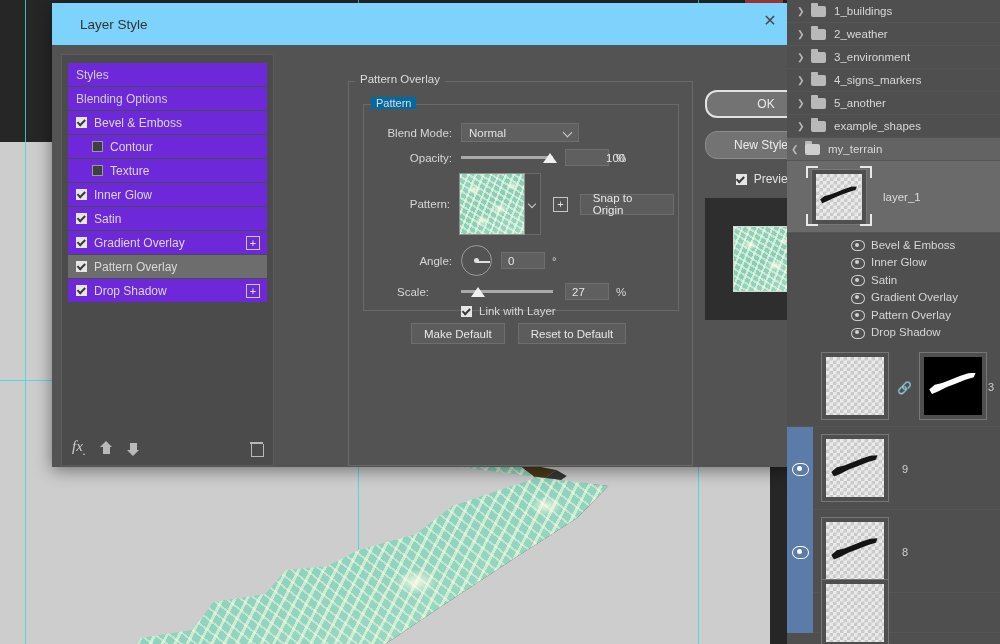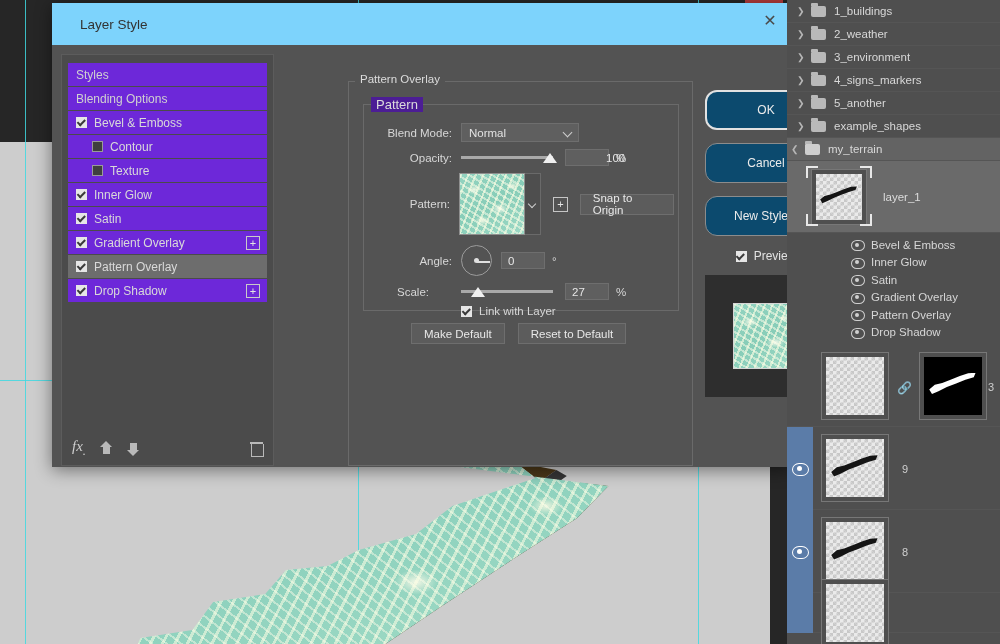--- a/index.html
+++ b/index.html
@@ -88,22 +88,22 @@
                   border:1.5px solid #b9b9b9; border-top:none; }
   .trash:after { content:""; position:absolute; left:0; top:1px; width:13px; height:2px; background:#b9b9b9; }
 
   
   .center-col { position:absolute; left:296px; top:36px; width:345px; height:385px;
                 border:1px solid #6a6a6a; }
   .grp-title { position:absolute; left:6px; top:-9px; background:#535353;
                padding:0 5px; color:#dcdcdc; font-size:11.5px; }
   .inner-group { position:absolute; left:14px; top:22px; width:316px; height:207px;
                  border:1px solid #6a6a6a; }
-  .inner-title { position:absolute; left:7px; top:-8px; background:#4c1d95;
-                 padding:0 5px; color:#dcdcdc; font-size:13px; }
+  .inner-title { position:absolute; left:7px; top:-8px; background:#0369a1;
+                 padding:0 5px; color:#dcdcdc; font-size:11px; }
 
   .lbl { color:#d7d7d7; font-size:11.5px; text-align:right; }
   .row { position:absolute; display:flex; align-items:center; }
 
   .select { width:118px; height:19px; background:#5f5f5f; border:1px solid #6e6e6e;
             color:#e2e2e2; font-size:11.5px; display:flex; align-items:center;
             padding-left:7px; position:relative; }
   .select .chev { position:absolute; right:7px; top:5px; width:7px; height:7px;
                   border-right:1.5px solid #cfcfcf; border-bottom:1.5px solid #cfcfcf;
                   transform:rotate(45deg); }
@@ -140,21 +140,21 @@
   .angle-dial { width:31px; height:31px; border-radius:50%; border:1px solid #9b9b9b;
                 position:relative; }
   .angle-dial .hand { position:absolute; left:15px; top:14.5px; width:13px; height:2px; background:#e0e0e0; }
   .angle-dial .hub { position:absolute; left:12px; top:12px; width:5px; height:5px;
                      border-radius:50%; background:#e0e0e0; }
 
   .defaults-row { position:absolute; left:62px; top:241px; display:flex; gap:13px; }
 
   
   .right-col { position:absolute; left:653px; top:45px; width:122px; }
-  .btn-pill { width:122px; height:40px; border-radius:12px; background:#0c4a6e;
+  .btn-pill { width:122px; height:28px; border-radius:12px; background:#737373;
               border:1px solid #8c8c8c; color:#ececec; font-size:12px;
               display:flex; align-items:center; justify-content:center; margin-bottom:13px; }
   .btn-pill.primary { border-color:#e2e2e2; border-width:2px; }
   .preview-row { display:flex; align-items:center; justify-content:center; gap:7px;
                  color:#e2e2e2; font-size:12px; margin-bottom:12px; }
   .preview-box { width:122px; height:122px; background:#2e2e2e;
                  display:flex; align-items:center; justify-content:center; }
   .preview-img { width:66px; height:66px; border:1px solid #d6d6d6;
     background:
       repeating-linear-gradient(112deg, rgba(255,255,228,.6) 0 2px, rgba(255,255,228,0) 2px 7px),
@@ -385,23 +385,20 @@
             <span>Reset to Default</span>
           </div>
         </div>
       </div>
 
       <div class="right-col">
         <div class="btn-pill primary">
           <span>OK</span>
         </div>
         <div class="btn-pill">
-          <span>Cancel</span>
-        </div>
-        <div class="btn-pill">
           <span>New Style...</span>
         </div>
         <div class="preview-row">
           <span class="cbx on" style="margin-right:0;"></span>
           <span>Preview</span>
         </div>
         <div class="preview-box">
           <div class="preview-img"></div>
         </div>
       </div>

